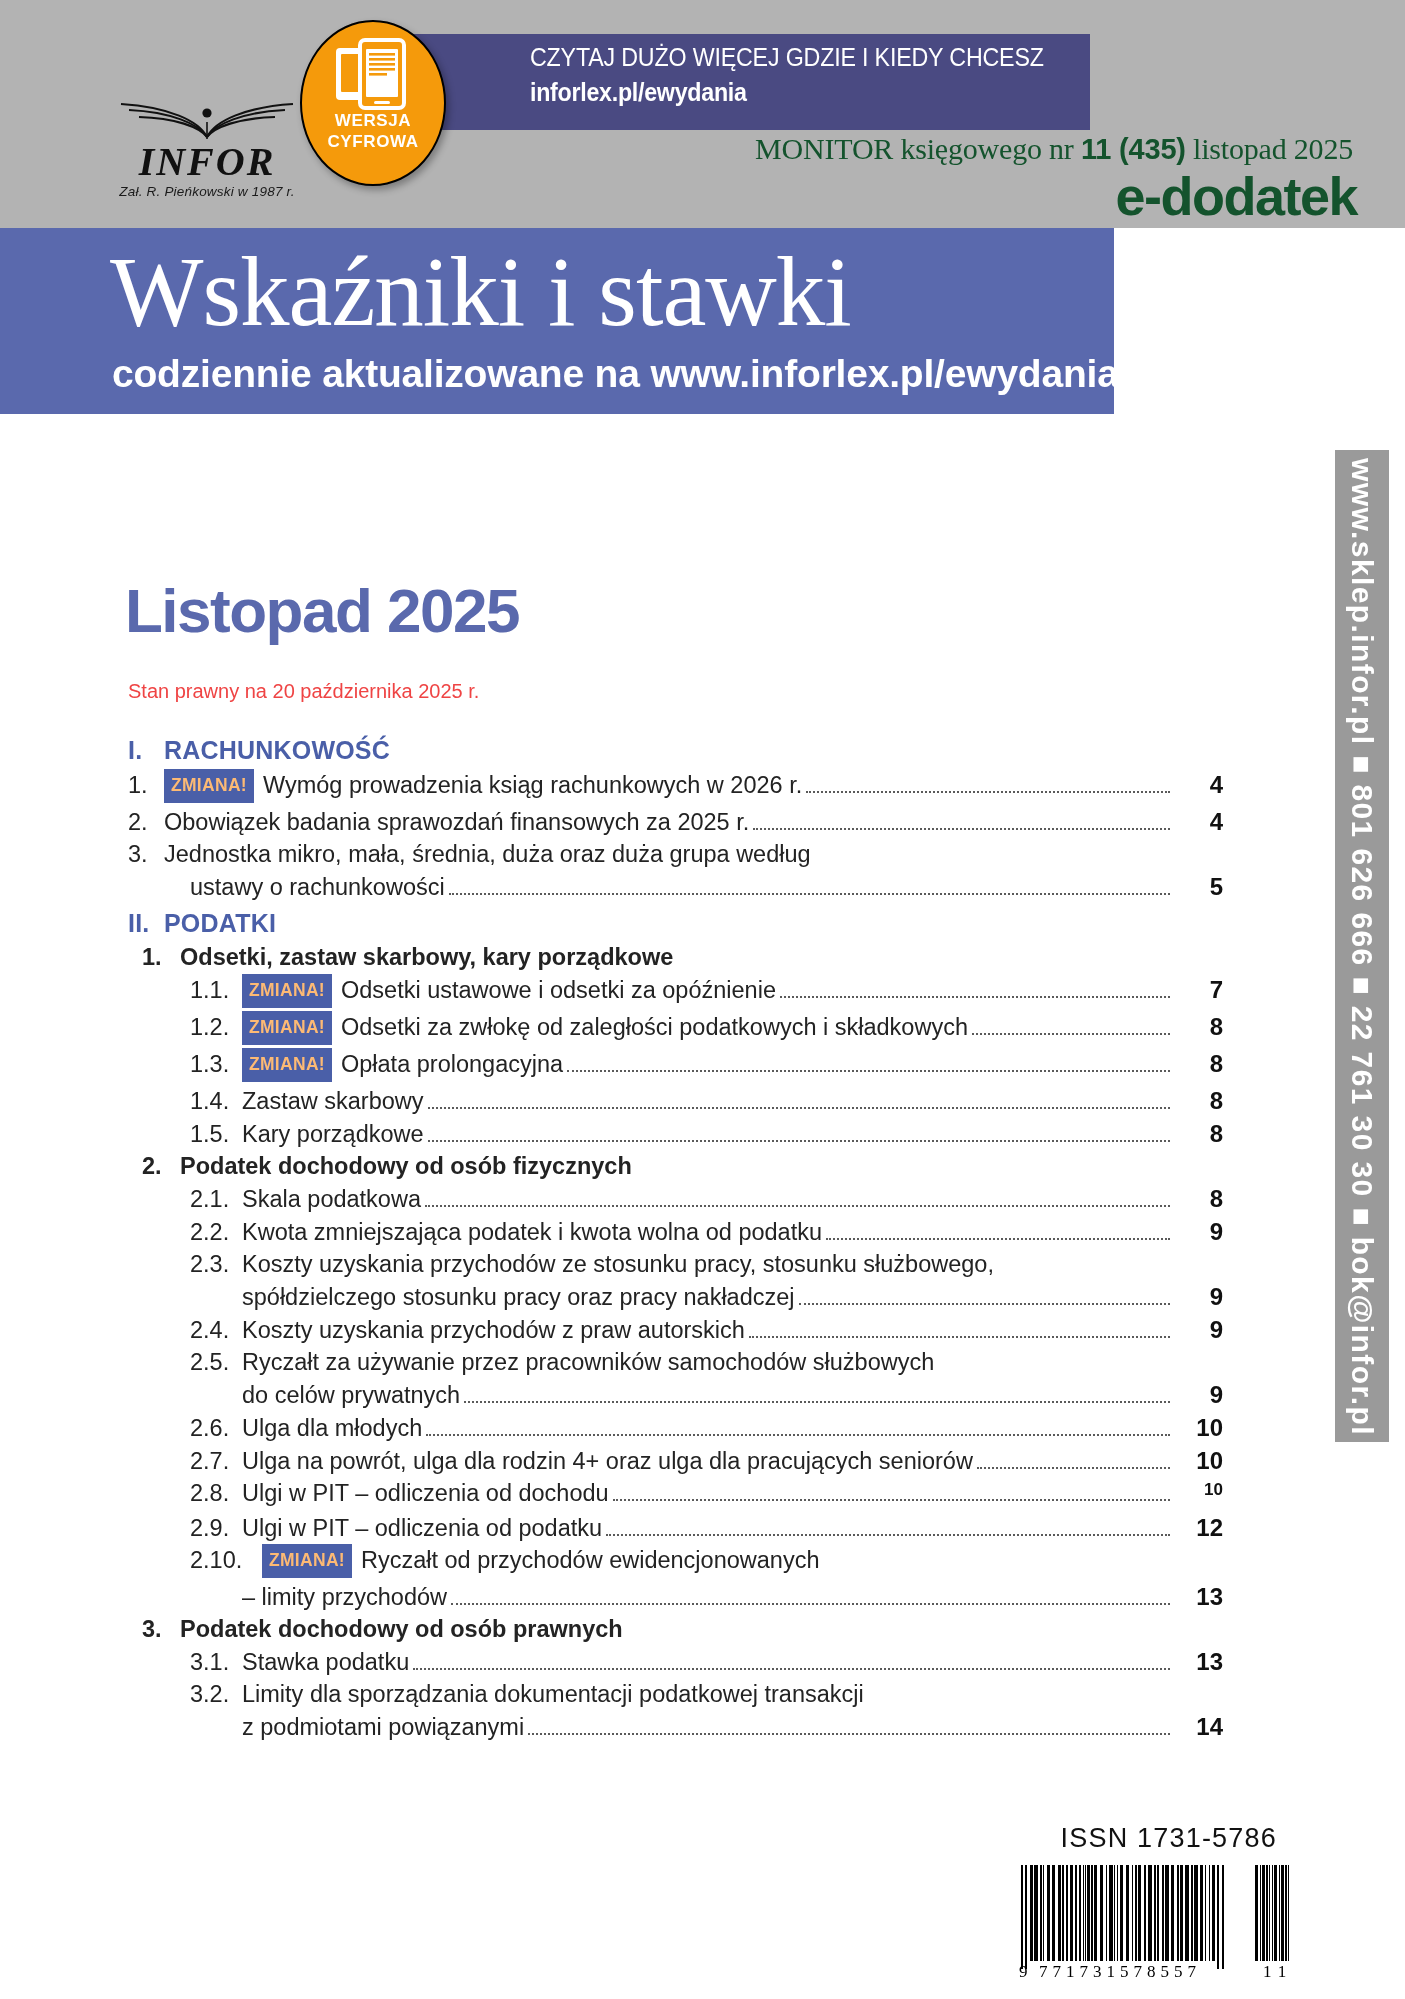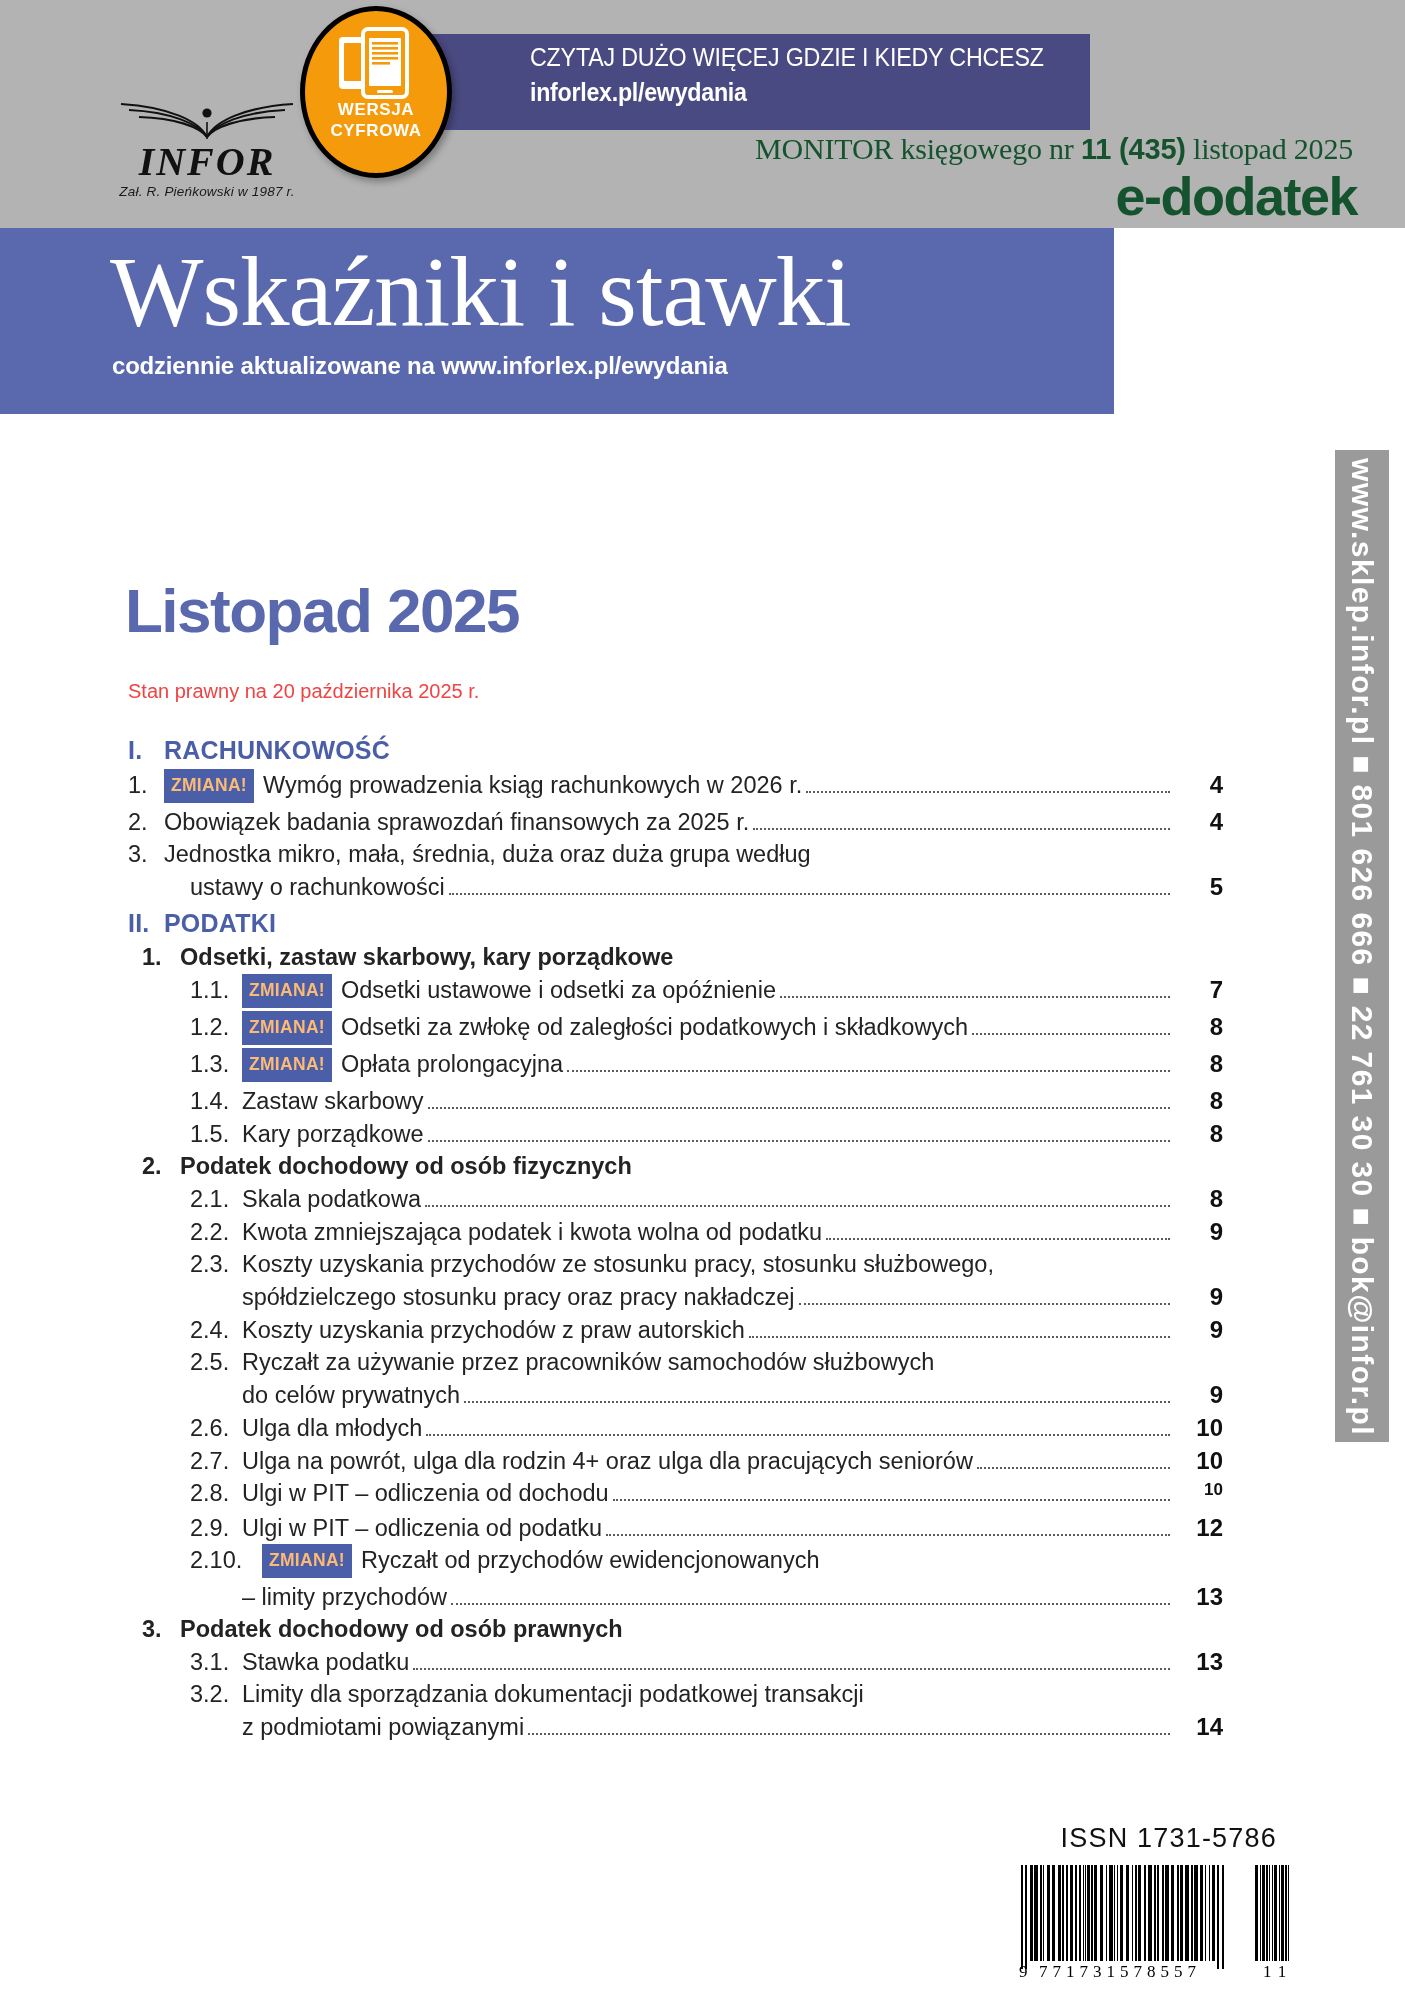--- a/index.html
+++ b/index.html
@@ -72,25 +72,25 @@
     font-size: 25px;
     font-weight: bold;
     color: #ffffff;
     letter-spacing: -0.3px;
     white-space: nowrap;
     transform: scaleX(.93);
     transform-origin: left center;
   }
   .digital-oval {
     position: absolute;
-    left: 300px; top: 6px;
+    left: 300px; top: 20px;
     width: 142px; height: 162px;
     background: #f59a0b;
     border-radius: 50%;
-    border: 5px solid #000000;
+    border: 2px solid #000000;
     box-shadow: 3px 4px 7px rgba(0,0,0,.30);
     z-index: 5;
   }
   .digital-oval .devices {
     position: absolute;
     left: 50%; top: 16px;
     transform: translateX(-50%);
   }
   .digital-oval .cap {
     position: absolute;
@@ -136,21 +136,21 @@
     font-family: "Liberation Serif", serif;
     font-size: 99px;
     color: #ffffff;
     line-height: 105px;
     letter-spacing: -1px;
     white-space: nowrap;
   }
   .blue-sub {
     position: absolute;
     left: 112px; top: 124px;
-    font-size: 24px;
+    font-size: 39px;
     font-weight: bold;
     color: #ffffff;
     white-space: nowrap;
     letter-spacing: -0.2px;
   }
   .blue-sub .u { font-weight: bold; }
 
   
   .side-bar {
     position: absolute;

